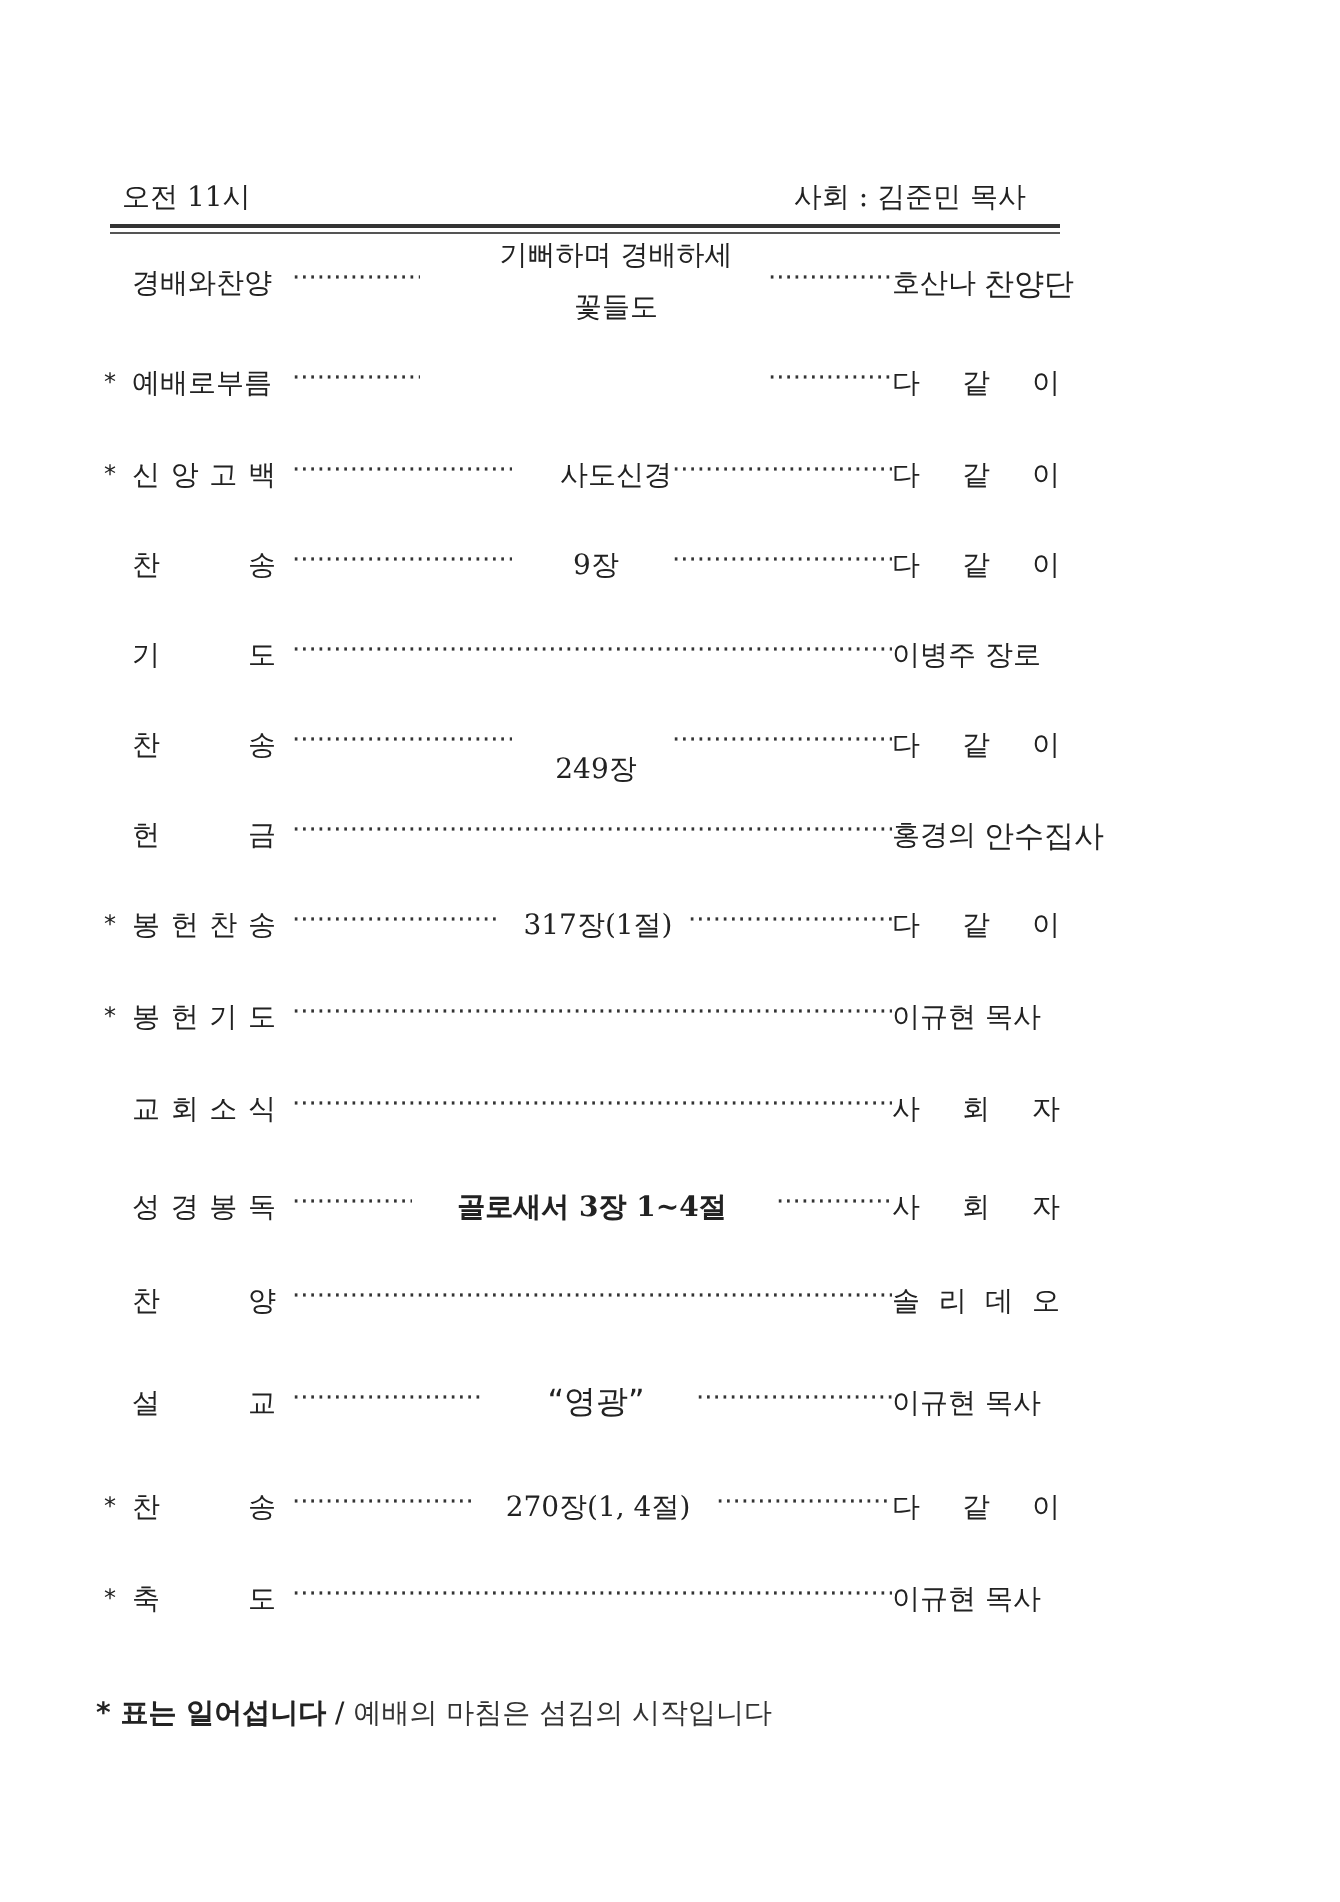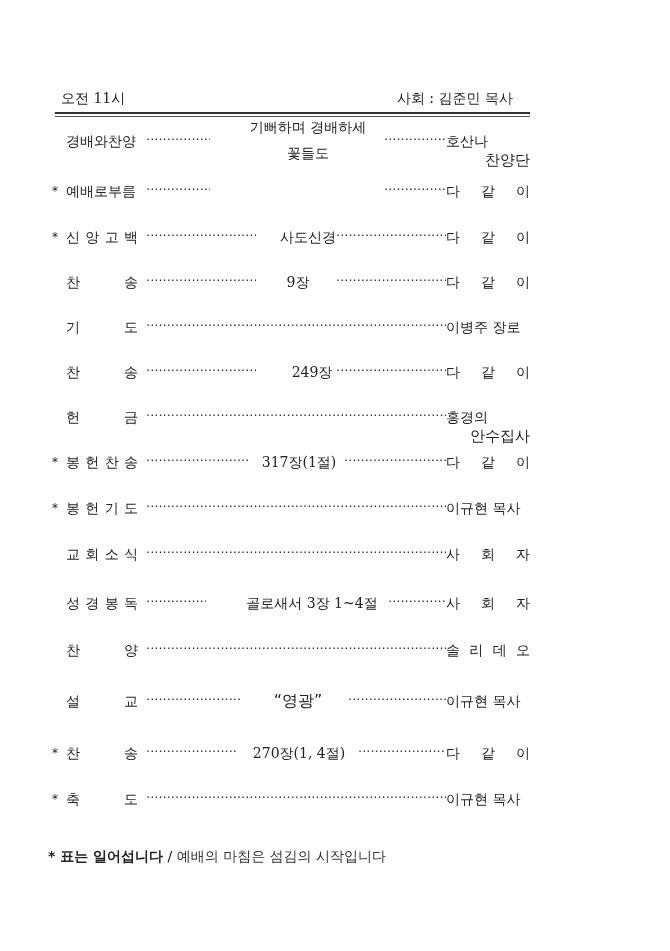--- a/index.html
+++ b/index.html
@@ -8,21 +8,21 @@
   .header .left { position:absolute; left:6px; top:2px; }
   .header .right { position:absolute; right:17px; top:2px; }
   .rule1 { position:absolute; left:55px; top:112px; width:475px; height:2px; background:#333; }
   .rule2 { position:absolute; left:55px; top:116px; width:475px; height:1px; background:#555; }
   .row { position:absolute; left:48px; width:482px; height:26px; font-size:14px; }
   .star { position:absolute; left:4px; top:4px; font-size:12px; }
   .label { position:absolute; left:18px; top:3px; width:72px; display:flex; justify-content:space-between; }
   .dots { position:absolute; top:2px; height:18px; overflow:hidden; white-space:nowrap; letter-spacing:0px; color:#333; font-size:13px; }
   .center { position:absolute; top:3px; text-align:center; white-space:nowrap; }
   .who { position:absolute; left:398px; top:3px; width:84px; display:flex; justify-content:space-between; white-space:nowrap; }
-  .who.plain { justify-content:space-between;flex-direction:column; }
+  .who.plain { justify-content:space-between; }
   .who .small { font-size:15px; margin-left:4px; align-self:flex-end; }
   .serif { font-family:"DejaVu Serif", serif; }
   .footer { position:absolute; left:48px; top:848px; font-size:14px; }
   .footer b { font-weight:bold; }
   .footer .rest { color:#333; }
 </style>
 </head>
 <body>
 
 <div class="header">
@@ -97,21 +97,21 @@
   <span class="dots" style="left:98px;width:300px;">································································································</span>
   <span class="who plain">이병주 장로</span>
 </div>
 
 <div class="row" style="top:361px;">
   <span class="label">
     <span>찬</span>
       <span>송</span>
   </span>
   <span class="dots" style="left:98px;width:110px;">································································································</span>
-  <span class="center serif" style="left:224px;width:80px;">249장</span>
+  <span class="center serif" style="left:210px;width:80px;margin-top:12px;">249장</span>
   <span class="dots" style="left:288px;width:110px;">································································································</span>
   <span class="who">
     <span>다</span>
       <span>같</span>
       <span>이</span>
   </span>
 </div>
 
 <div class="row" style="top:406px;">
   <span class="label">
@@ -171,21 +171,21 @@
 </div>
 
 <div class="row" style="top:592px;">
   <span class="label">
     <span>성</span>
       <span>경</span>
       <span>봉</span>
       <span>독</span>
   </span>
   <span class="dots" style="left:98px;width:60px;">································································································</span>
-  <span class="center serif" style="left:184px;width:160px;">골로새서 3장 1~4절</span>
+  <span class="center serif" style="left:168px;width:160px;font-weight:bold;">골로새서 3장 1~4절</span>
   <span class="dots" style="left:340px;width:58px;">································································································</span>
   <span class="who">
     <span>사</span>
       <span>회</span>
       <span>자</span>
   </span>
 </div>
 
 <div class="row" style="top:639px;">
   <span class="label">

